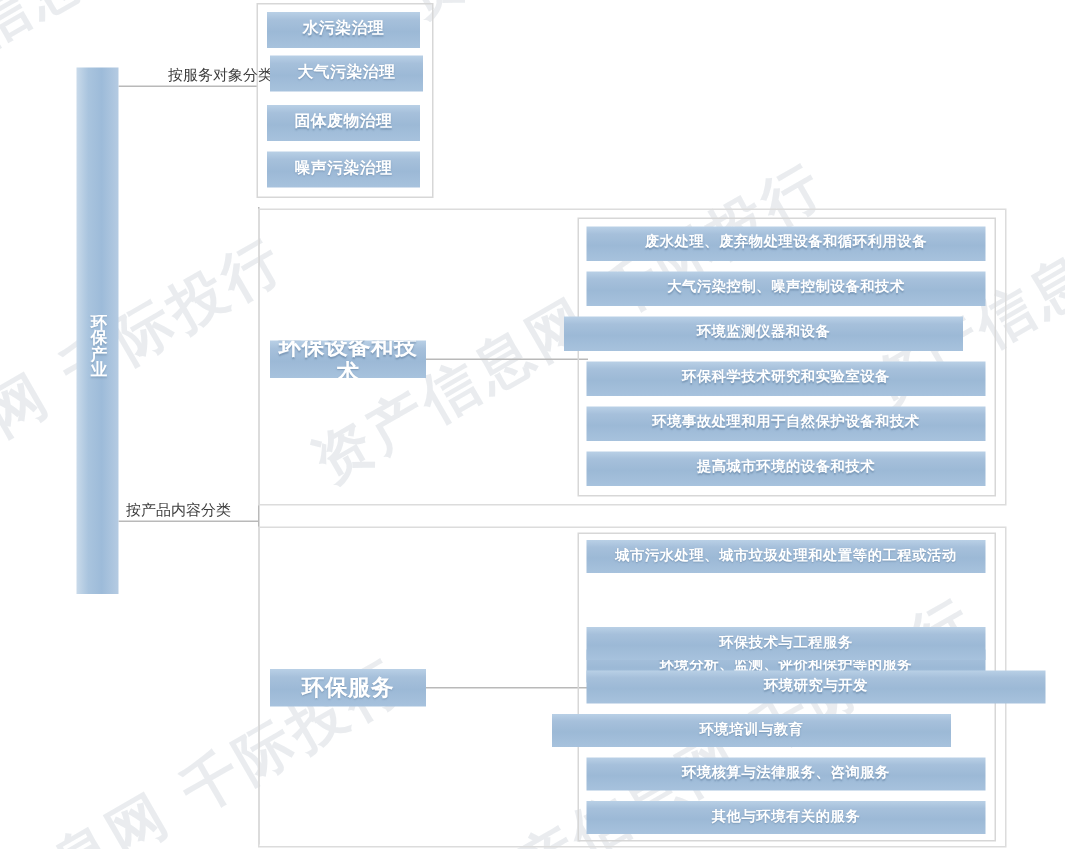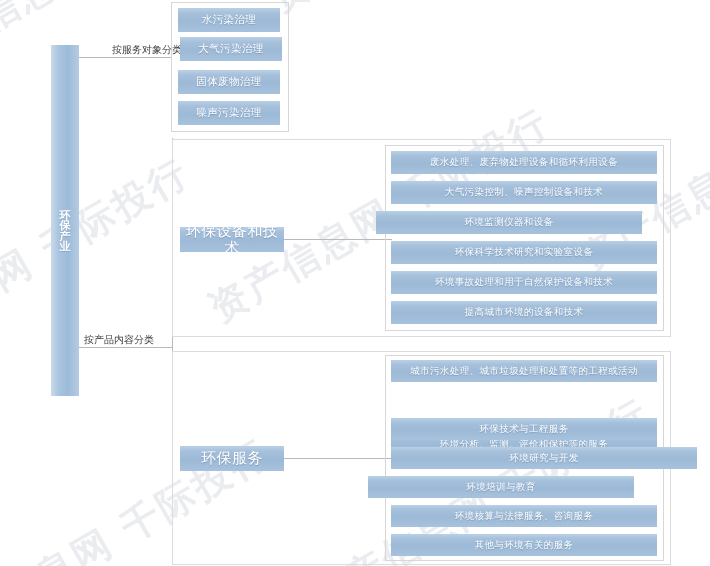--- a/index.html
+++ b/index.html
@@ -109,21 +109,21 @@
 
   
   .node {
     position: absolute;
     z-index: 5;
     box-sizing: border-box;
     display: flex;
     align-items: center;
     justify-content: center;
     color: #ffffff;
-    font-weight: normal;
+    font-weight: bold;
     text-align: center;
     background: linear-gradient(to bottom,
                 #b9d0e6 0%,
                 #a6c0db 22%,
                 #9cb9d6 55%,
                 #a7c2dd 100%);
     text-shadow: 0 1px 1px rgba(80,110,145,.45);
     font-family: "DejaVu Sans", sans-serif;
     letter-spacing: .4px;
     line-height: 1.1;

